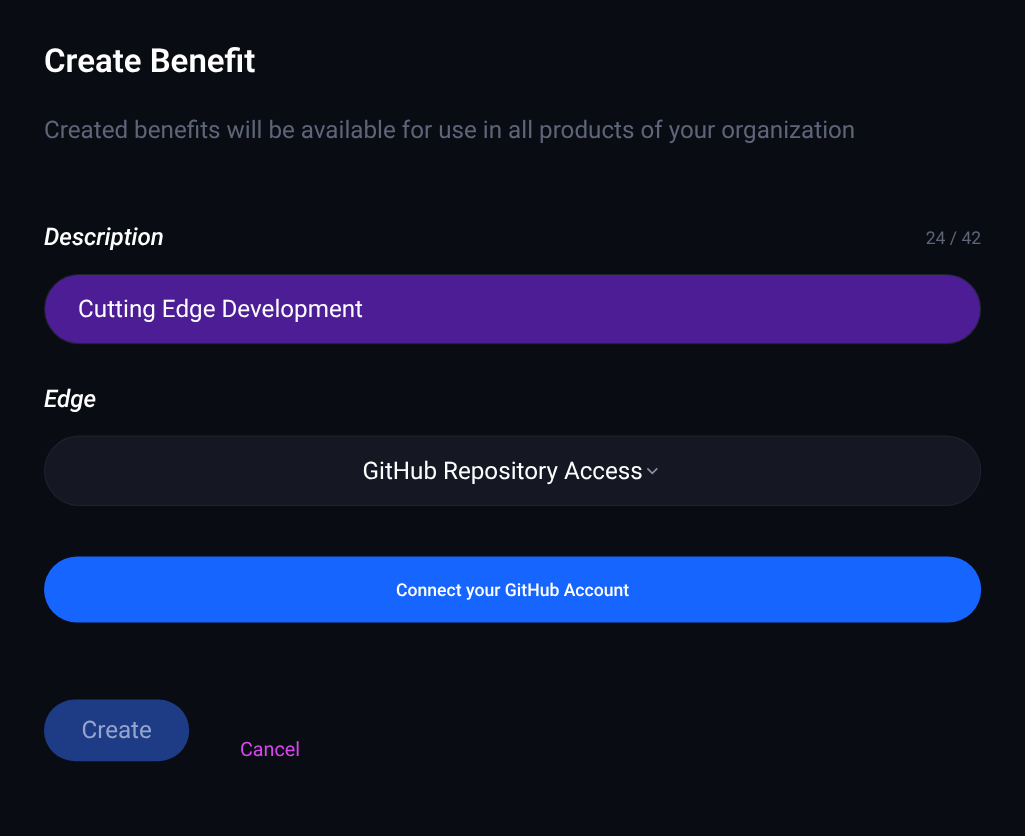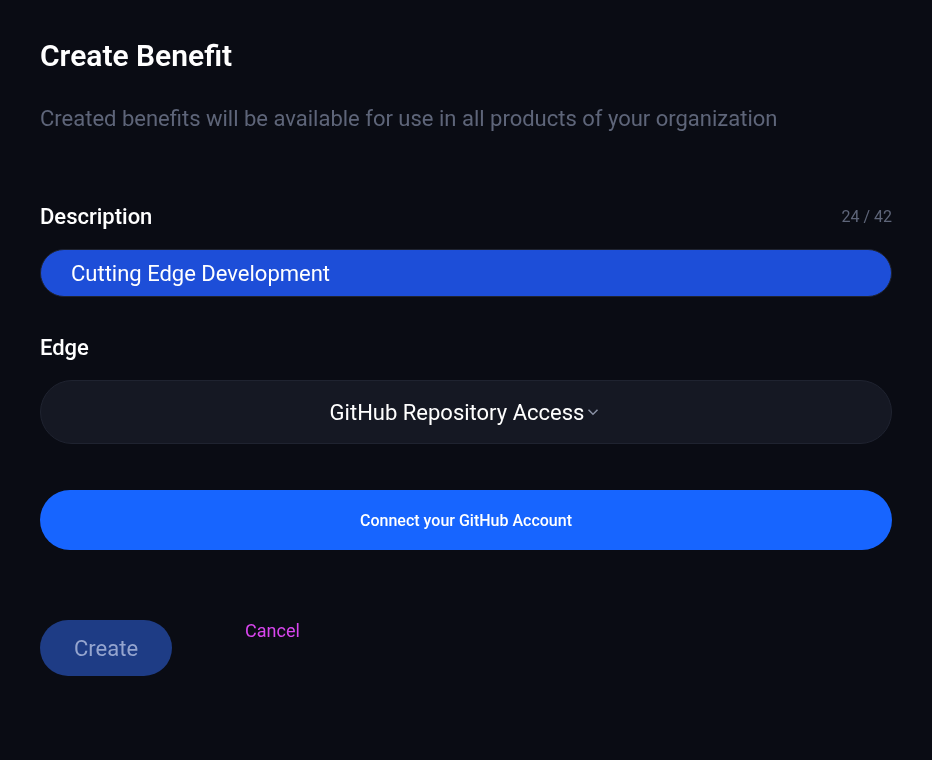--- a/index.html
+++ b/index.html
@@ -41,32 +41,33 @@
       display: flex;
       justify-content: space-between;
       align-items: center;
       margin-bottom: 20px;
     }
     
     .field-label {
       font-size: 22px;
       font-weight: 500;
       color: #ffffff;
+      font-style: italic;
     }
     
     .char-count {
       font-size: 16px;
       font-weight: 400;
       color: #5e6579;
     }
     
     .input-field {
       width: 100%;
-      height: 48px;
-      background-color: #1d4ed8;
+      height: 64px;
+      background-color: #4c1d95;
       border: 1px solid #1f2330;
       border-radius: 32px;
       padding: 0 30px;
       font-size: 22px;
       color: #ffffff;
       outline: none;
       font-family: inherit;
     }
     
     .select-field {
@@ -102,22 +103,22 @@
       font-weight: 500;
       color: #ffffff;
       cursor: pointer;
       margin-top: 8px;
       margin-bottom: 70px;
       font-family: inherit;
     }
     
     .button-row {
       display: flex;
-      align-items: flex-start;
-      gap: 73px;
+      align-items: flex-end;
+      gap: 46px;
     }
     
     .create-button {
       height: 56px;
       padding: 0 34px;
       background-color: #1e3c85;
       border: none;
       border-radius: 28px;
       font-size: 22px;
       font-weight: 400;

